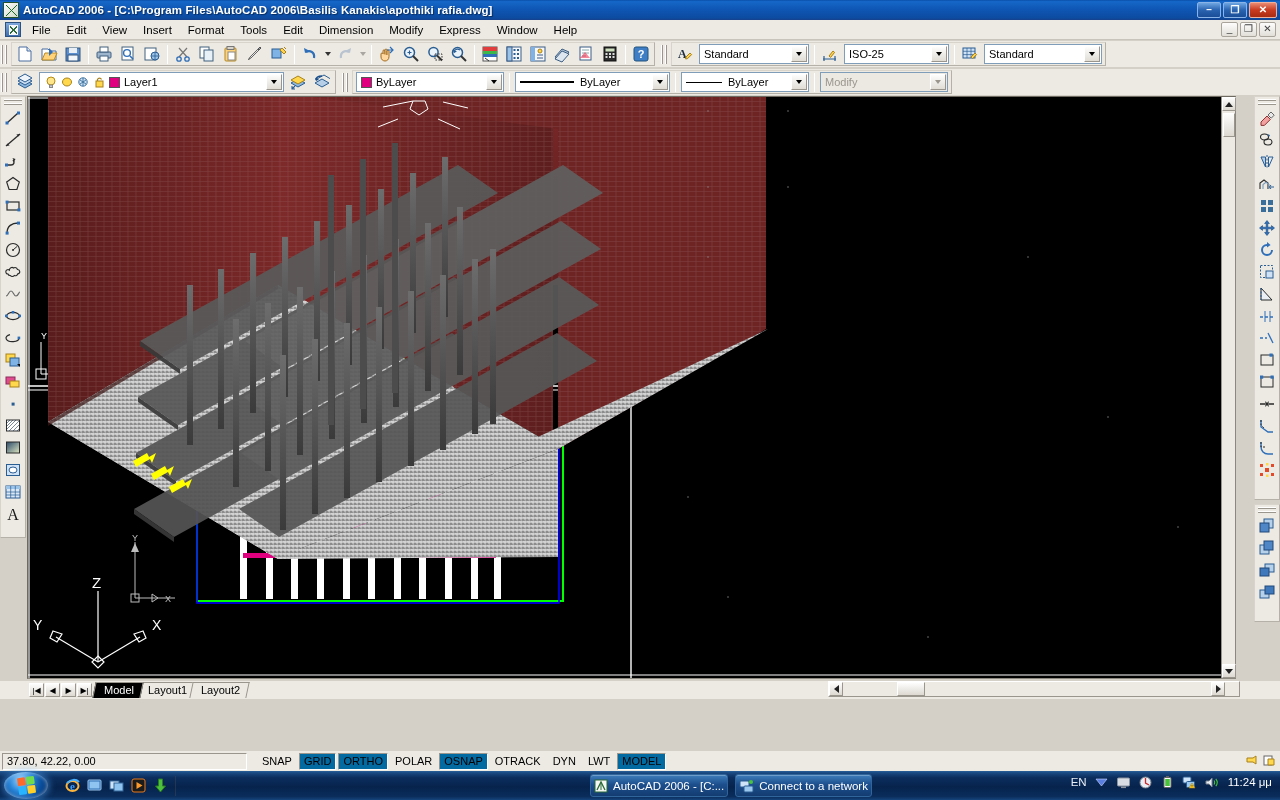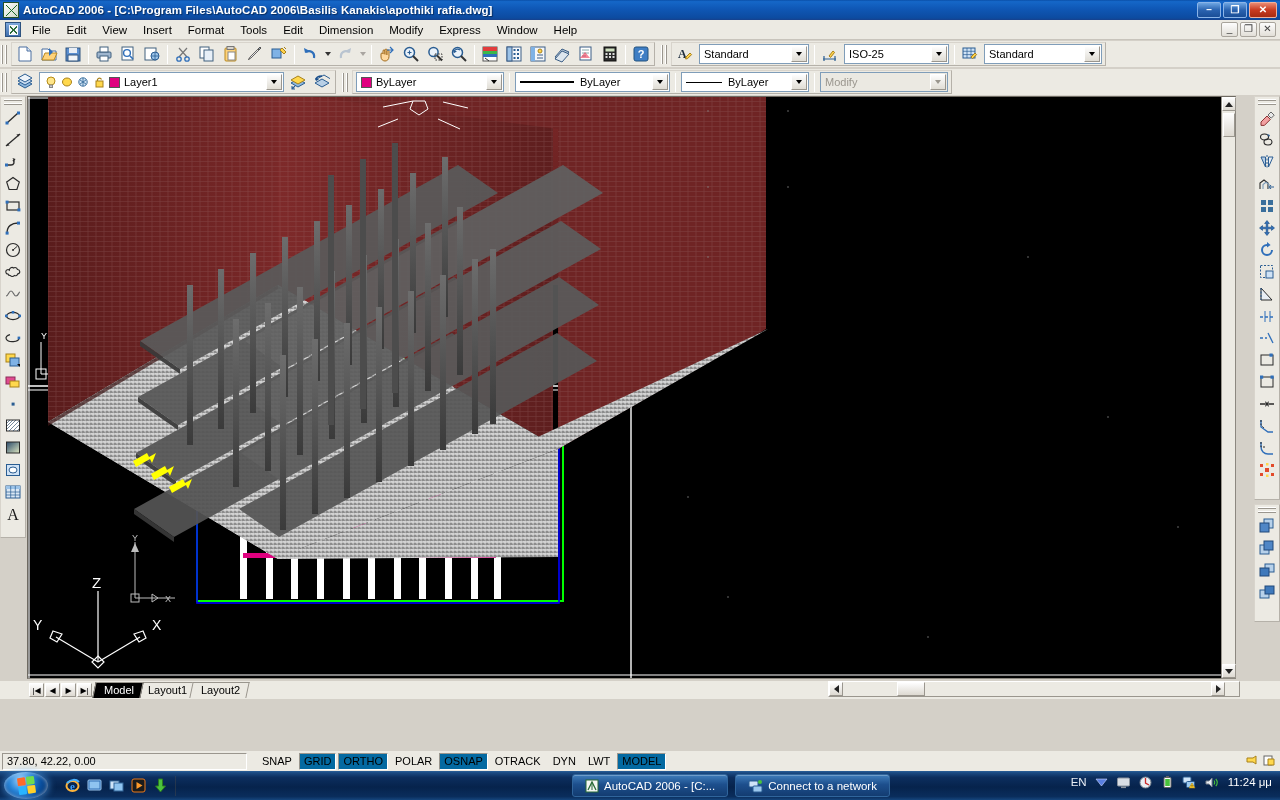--- a/index.html
+++ b/index.html
@@ -175,21 +175,21 @@
   .orb { position:absolute; left:3px; top:0px; width:44px; height:27px; border-radius:50%;
     background: radial-gradient(circle at 38% 30%, #9fd4ff 0%, #2a86d8 35%, #0a4f9e 62%, #062c5c 100%);
     box-shadow: 0 0 6px 2px rgba(80,170,255,.45), inset 0 0 4px rgba(255,255,255,.6);
     display:flex; align-items:center; justify-content:center;}
   .flag { width:17px;height:17px; display:grid; grid-template-columns:1fr 1fr; grid-template-rows:1fr 1fr; gap:1.5px; transform:rotate(-8deg);}
   .flag i { display:block; border-radius:1px;}
   .f1{background:#ff6a2a;} .f2{background:#6fdc4e;} .f3{background:#28b4ff;} .f4{background:#ffd02a;}
   .qlaunch { display:flex; align-items:center; gap:5px; margin-left:9px;}
   .ql { width:17px;height:17px;}
   .tb-sep { width:1px;height:20px;background:rgba(255,255,255,.18); margin:0 6px; border-right:1px solid rgba(0,0,0,.3);}
-  .taskbtn { height:23px; display:flex; align-items:center; gap:5px; padding:0 12px;
+  .taskbtn { height:23px; display:flex; align-items:center; gap:5px; padding:0 3px;
     border:1px solid #30659c; border-radius:3px; color:#fff; font-size:11.5px;
     background: linear-gradient(180deg,#3f7dbb,#1d4f8d 45%,#133c71);
     box-shadow: inset 0 1px 0 rgba(255,255,255,.25); white-space:nowrap;}
   .tray { position:absolute; right:0; top:0; height:29px; display:flex; align-items:center; gap:7px;
     padding:0 8px 7px 10px; }
   .tray .lang { color:#e9eef5; font-size:11.5px; }
   .tray .clock { color:#fff; font-size:11.5px; margin-left:2px;}
   .trayi { width:15px;height:15px; }
 
   svg { display:block; }

